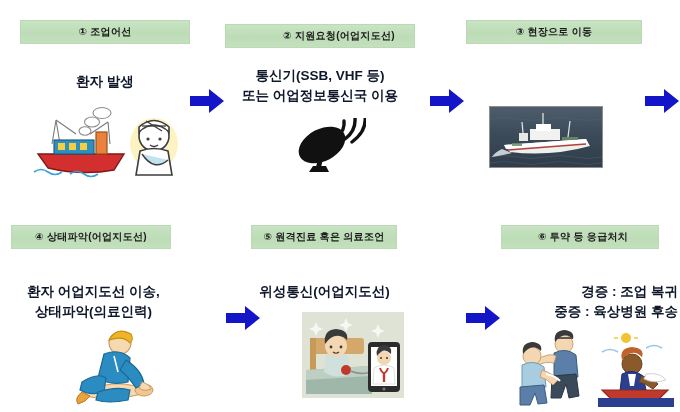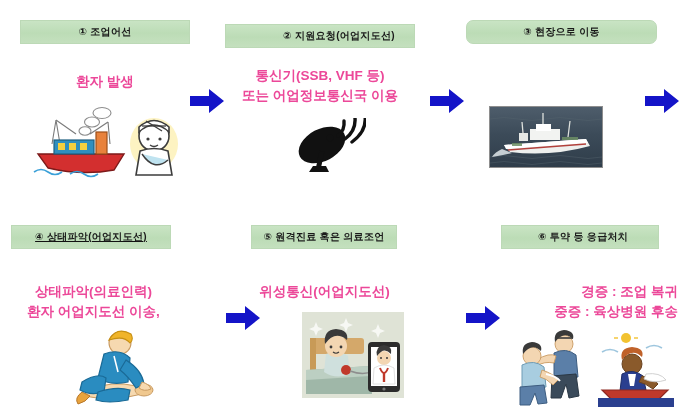--- a/index.html
+++ b/index.html
@@ -42,21 +42,21 @@
     white-space: nowrap;
     line-height: 1;
   }
 
   
   .caption {
     position: absolute;
     text-align: center;
     font-size: 13.5px;
     font-weight: bold;
-    color: #ec4899;
+    color: #0f172a;
     line-height: 1.45;
     white-space: nowrap;
   }
   .caption.left-align {
     text-align: right;
   }
 
   
   .arrow {
     position: absolute;
@@ -166,21 +166,21 @@
       </g>
     </svg>
   </div>
 
   <div class="arrow" style="left:430px; top:88px;">
     <svg viewBox="0 0 34 26">
         <path d="M0 8 L19 8 L19 1 L34 13 L19 25 L19 18 L0 18 Z" fill="#1414c8"></path>
       </svg>
   </div>
 
-  <div class="step-header" style="left:466px; top:20px; width:191px;border-radius:7px;">
+  <div class="step-header" style="left:466px; top:20px; width:176px;">
     <span class="htext">③ 현장으로 이동</span>
   </div>
 
   <div class="photo-frame" style="left:489px; top:106px; width:114px; height:62px;">
     <svg width="112" height="60" viewBox="0 0 112 60">
       <defs>
         <linearGradient id="seaGrad" x1="0" y1="0" x2="0" y2="1">
           <stop offset="0%" stop-color="#4e5d6b"></stop>
           <stop offset="45%" stop-color="#3c4b59"></stop>
           <stop offset="100%" stop-color="#2f3d4a"></stop>
@@ -216,27 +216,27 @@
       <path d="M12 42 q-7 3 -10 8 q12 -2 20 -4 z" fill="#dfe6ea" opacity="0.85"></path>
     </svg>
   </div>
 
   <div class="arrow" style="left:645px; top:88px;">
     <svg viewBox="0 0 34 26">
         <path d="M0 8 L19 8 L19 1 L34 13 L19 25 L19 18 L0 18 Z" fill="#1414c8"></path>
       </svg>
   </div>
 
-  <div class="step-header" style="left:11px; top:225px; width:160px;text-decoration:underline;">
+  <div class="step-header" style="left:11px; top:225px; width:160px;">
     <span class="htext">④ 상태파악(어업지도선)</span>
   </div>
 
   <div class="caption" style="left:6px; top:282px; width:175px;">
+    <div>환자 어업지도선 이송,</div>
     <div>상태파악(의료인력)</div>
-    <div>환자 어업지도선 이송,</div>
   </div>
 
   <div class="art" style="left:58px; top:326px;">
     <svg width="110" height="82" viewBox="0 0 110 82">
 
       <g>
         <path d="M30 64 Q54 54 78 60 L84 68 Q54 76 26 70 Z" fill="#f6d9b0" stroke="#c99b62" stroke-width="1"></path>
         <ellipse cx="86" cy="64" rx="9" ry="6" fill="#f0c88f" stroke="#c99b62" stroke-width="1"></ellipse>
         <path d="M24 66 q-8 6 -4 12 q8 -2 12 -8 z" fill="#e8a33d" stroke="#b9782a" stroke-width="1"></path>
       </g>

